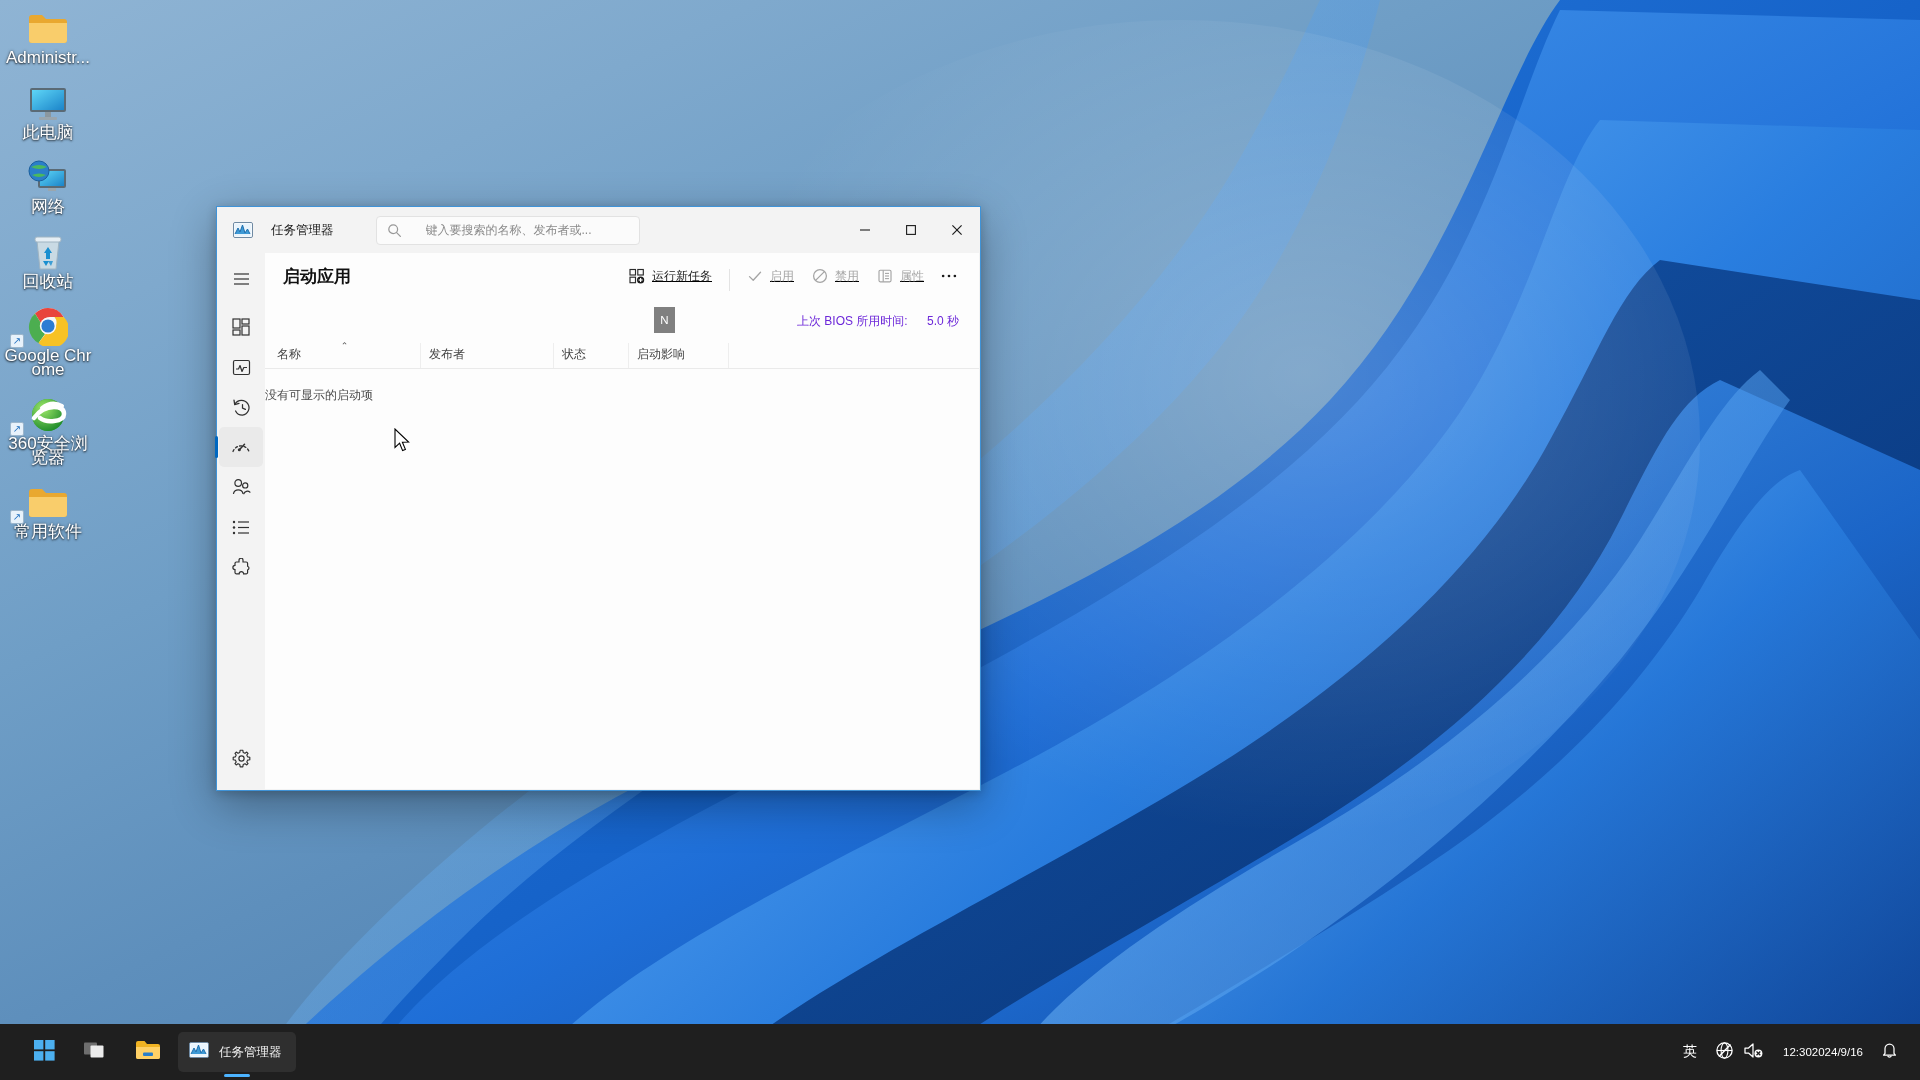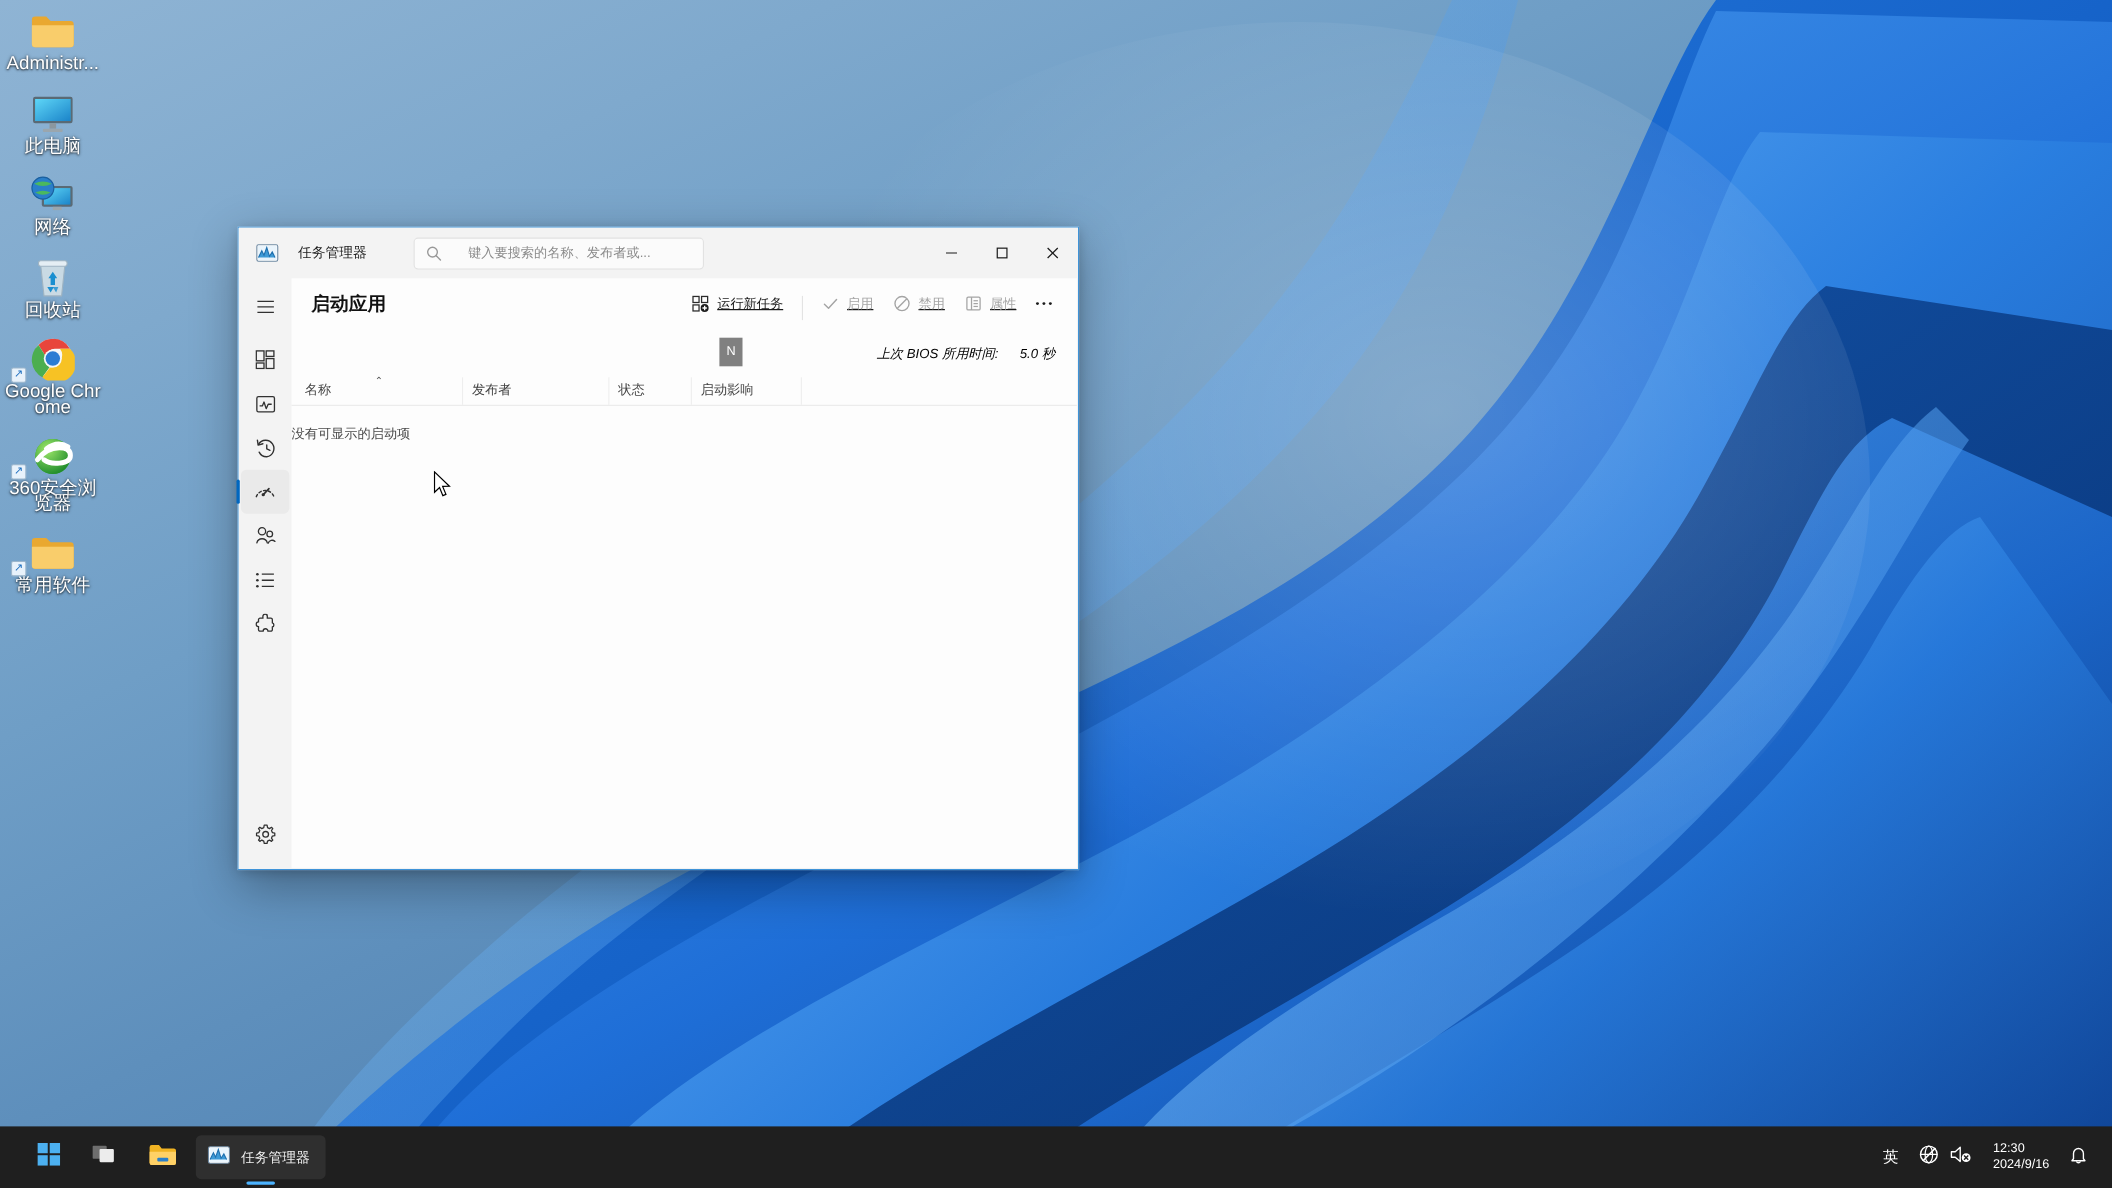--- a/index.html
+++ b/index.html
@@ -74,21 +74,21 @@
   .tb-btn .ic { width:16px; height:16px; display:flex; align-items:center; justify-content:center; }
   .tb-btn.disabled { cursor:default; }
   .tb-btn.disabled .lbl { color:#a6a6a6; }
   .tb-btn.disabled .ic { opacity:.42; }
   .tb-sep { width:1px; height:22px; background:#e3e3e3; margin:0 8px; }
   #tb-more { width:32px; justify-content:center; padding:0; }
 
   
   #tm-biosrow { height:44px; flex:0 0 44px; display:flex; align-items:center;
     justify-content:flex-end; padding-right:20px; position:relative; }
-  #bios-text { font-size:12px; color:#000000; white-space:nowrap;font-style:italic; }
+  #bios-text { font-size:12px; color:#6d28d9; white-space:nowrap; }
   #bios-text .v { margin-left:16px; }
   #ime-badge { position:absolute; left:389px; top:8px; width:21px; height:26px;
     background:#808080; color:#fff; font-size:11.5px;
     display:flex; align-items:center; justify-content:center; }
 
   
   #tm-table { flex:1; display:flex; flex-direction:column; min-height:0; }
   #tm-thead { display:flex; height:26px; flex:0 0 26px; border-bottom:1px solid #eaeaea;
     padding-left:4px; }
   .th { position:relative; font-size:12px; color:#444; display:flex; align-items:flex-end;
@@ -110,21 +110,21 @@
   .tbitem.active { background:#2f2f2f; }
   #tb-taskmgr { padding:0 14px 0 10px; }
   #tb-taskmgr .tlabel { font-size:12.5px; color:#f0f0f0; margin-left:9px; white-space:nowrap; }
   #tb-taskmgr::after { content:""; position:absolute; left:50%; transform:translateX(-50%);
     bottom:-5px; width:26px; height:3px; background:#4cb3ff; border-radius:2px; }
   #tb-right { margin-left:auto; display:flex; align-items:center; padding-right:16px; height:56px; }
   .tray { display:flex; align-items:center; justify-content:center; height:40px;
     border-radius:5px; cursor:default; }
   #tray-ime { width:34px; font-size:14px; color:#fff; }
   #tray-icons { padding:0 8px; gap:9px; }
-  #tray-clock { flex-direction:column; align-items:flex-start; padding:0 11px; height:44px;
+  #tray-clock { flex-direction:row; align-items:center; padding:0 11px; height:44px;
     justify-content:center; }
   #tray-clock div { font-size:11.5px; color:#fff; line-height:15px; }
   #tray-bell { width:30px; }
 </style>
 </head>
 <body>
 
 <div id="wallpaper">
   <svg viewBox="0 0 1920 1080" preserveAspectRatio="none">
     <defs>

